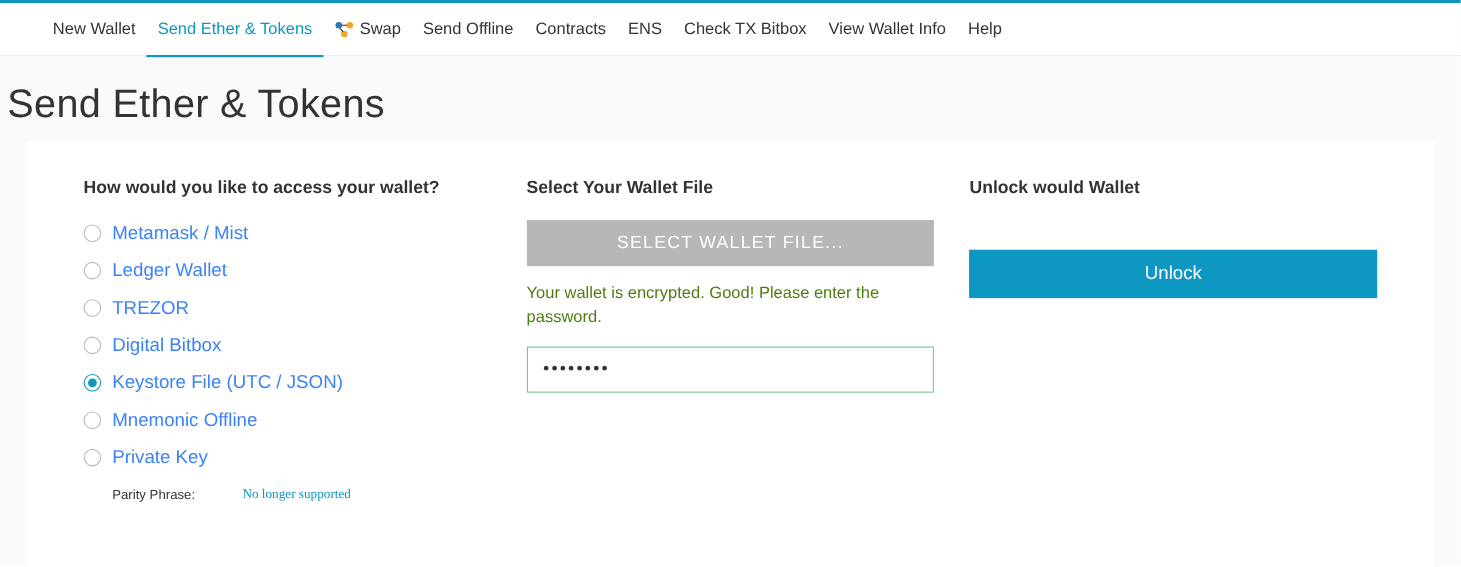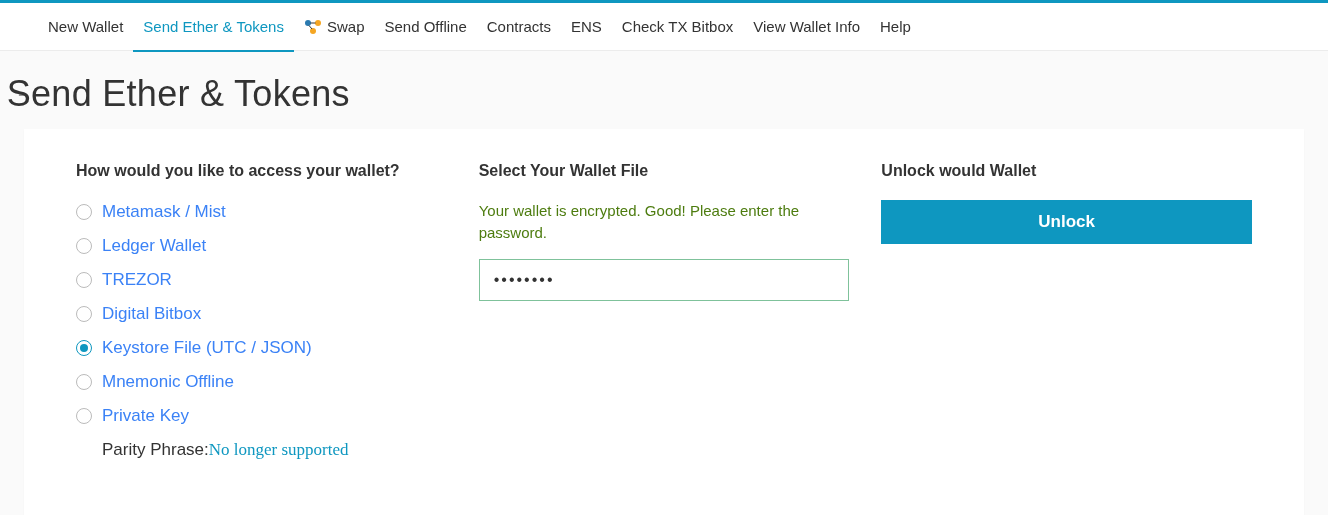--- a/index.html
+++ b/index.html
@@ -123,22 +123,23 @@
     .radio-outer.selected .radio-inner {
       display: block;
     }
     .radio-label {
       font-size: 17px;
       color: #3b82f6;
       cursor: pointer;
     }
     .parity-row {
       padding-left: 26px;
-      font-size: 17px;
-      color: #333;
+      font-size: 12px;
+      color: #333;
+      gap: 43px;
     }
     .parity-row .link {
       color: #0e97c0;
       cursor: pointer;
       font-family: Liberation Serif, serif;
     }
     .btn-gray {
       width: 100%;
       background: #b7b7b7;
       color: #fff;
@@ -170,21 +171,22 @@
     }
     .btn-teal {
       width: 100%;
       background: #0e97c0;
       color: #fff;
       text-align: center;
       padding: 12px 0;
       font-size: 17px;
       border: none;
       cursor: pointer;
-      font-weight: 700;
+      font-weight: 400;
+      margin-top: 27px;
     }
   </style>
 </head>
 <body>
 
 <div class="top-border"></div>
 
 <nav class="nav">
   <div class="nav-item">
     <span>New Wallet</span>
@@ -266,20 +268,21 @@
       </li>
       <li class="parity-row">
         <span>Parity Phrase: </span>
           <span class="link">No longer supported</span>
       </li>
     </ul>
   </div>
 
   <div class="col">
     <h4>Select Your Wallet File</h4>
+    <button class="btn-gray">SELECT WALLET FILE...</button>
     <p class="helper-text">Your wallet is encrypted. Good! Please enter the password.</p>
     <input type="text" class="password-input" value="••••••••" style="">
   </div>
 
   <div class="col">
     <h4>Unlock would Wallet</h4>
     <button class="btn-teal">Unlock</button>
   </div>
 
 </div>

